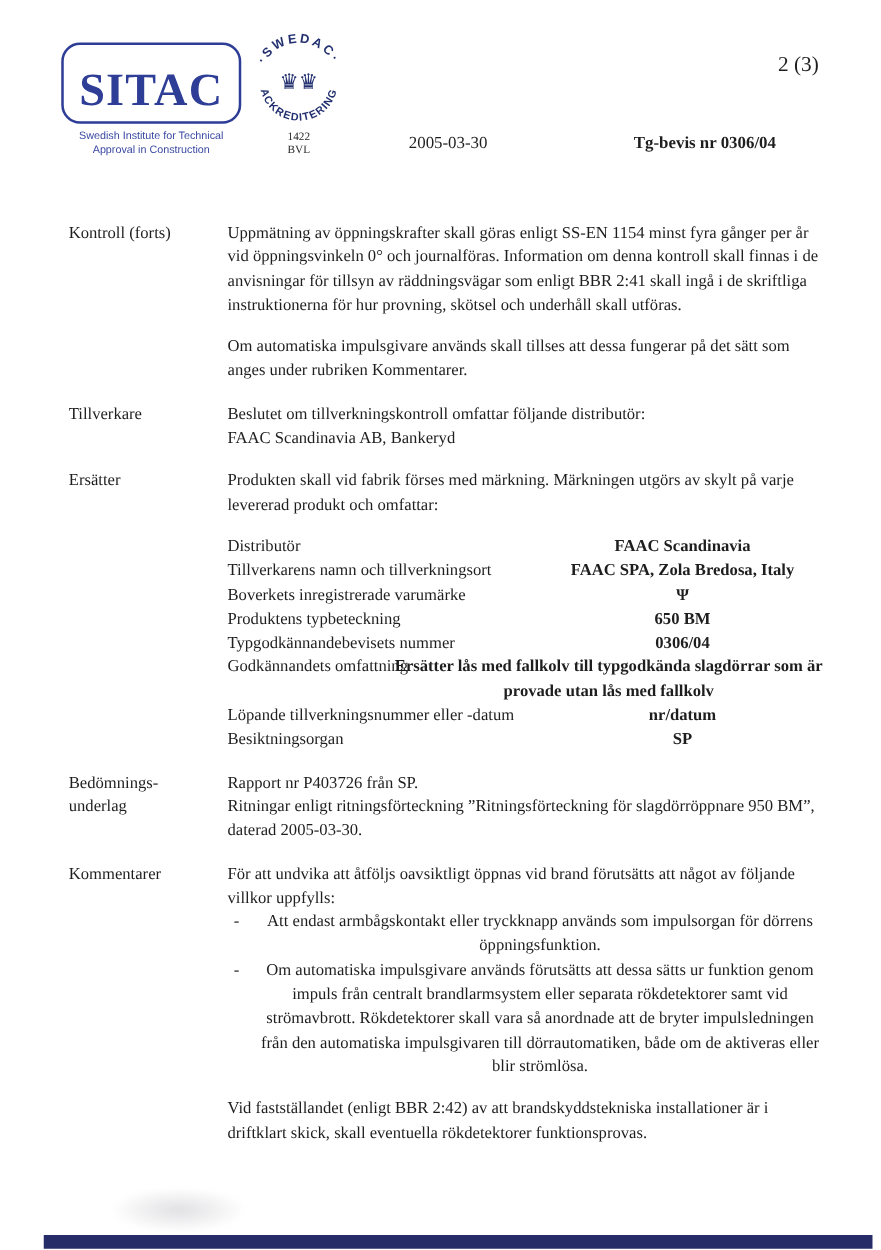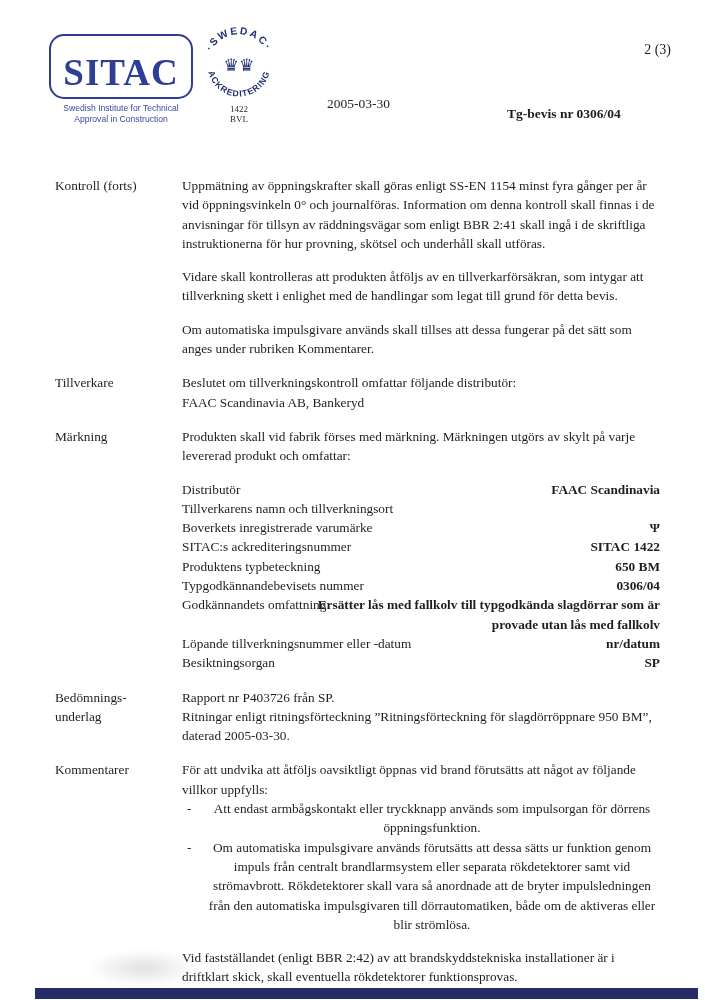--- a/index.html
+++ b/index.html
@@ -20,38 +20,38 @@
     letter-spacing:1px;font-family:"Liberation Serif",serif;
   }
   .sitac-sub{
     margin-top:4px;font-size:8.6px;line-height:10.5px;color:#3a49a2;
     font-family:"Liberation Sans",sans-serif;
   }
   .swedac{position:absolute;left:194px;top:26px;width:90px;text-align:center;}
   .swedac svg{display:block;margin:0 auto;}
   .swedac-num{font-size:9px;line-height:10px;color:#2b2b2b;margin-top:0px;}
   .swedac-code{font-size:9px;line-height:10px;color:#2b2b2b;}
-  .hdr-date{position:absolute;left:327px;top:96px;font-size:13.5px;}
+  .hdr-date{position:absolute;left:327px;top:106px;font-size:13.5px;}
   .hdr-tg{position:absolute;left:507px;top:106px;font-size:13.5px;font-weight:bold;}
-  .hdr-page{position:absolute;right:34px;top:42px;font-size:14px;}
+  .hdr-page{position:absolute;right:50px;top:42px;font-size:17px;}
   
   .main{
     position:absolute;left:55px;top:176px;width:605px;
     font-size:13.3px;line-height:19.3px;
   }
   .sect{display:flex;margin-bottom:15px;}
   .slabel{flex:0 0 127px;}
   .scontent{flex:1;}
   .para{margin:0 0 14px 0;}
   .para:last-child{margin-bottom:0;}
   
   .mtable{margin-top:14px;}
   .mrow{display:flex;}
   .mlabel{flex:0 0 250px;}
-  .mvalue{flex:1;text-align:right;font-weight:bold;}
+  .mvalue{flex:1;text-align:center;font-weight:bold;}
   .mrow.wide .mvalue{margin-left:-118px;}
   .tm-glyph{font-weight:bold;font-size:13px;}
   
   .bullet{display:flex;}
   .dash{flex:0 0 17px;padding-left:5px;}
   .btext{flex:1;text-align:center;}
   
   .bottom-bar{
     position:absolute;left:35px;right:7px;bottom:1px;height:11px;
     background:#262c68;
@@ -96,52 +96,48 @@
 <div class="hdr-date">2005-03-30</div>
 <div class="hdr-tg">Tg-bevis nr 0306/04</div>
 <div class="hdr-page">2 (3)</div>
 
 <div class="main">
 
   <div class="sect">
     <div class="slabel">Kontroll (forts)</div>
     <div class="scontent">
       <p class="para">Uppmätning av öppningskrafter skall göras enligt SS-EN 1154 minst fyra gånger per år vid öppningsvinkeln 0° och journalföras. Information om denna kontroll skall finnas i de anvisningar för tillsyn av räddningsvägar som enligt BBR 2:41 skall ingå i de skriftliga instruktionerna för hur provning, skötsel och underhåll skall utföras.</p>
-      <p class="para">Vidare skall kontrolleras att produkten åtföljs av en tillverkarförsäkran, som intygar att tillverkning skett i enlighet med de handlingar som legat till grund för detta bevis.</p>
       <p class="para">Om automatiska impulsgivare används skall tillses att dessa fungerar på det sätt som anges under rubriken Kommentarer.</p>
     </div>
   </div>
 
   <div class="sect">
     <div class="slabel">Tillverkare</div>
     <div class="scontent">
       <div>Beslutet om tillverkningskontroll omfattar följande distributör:</div>
       <div>FAAC Scandinavia AB, Bankeryd</div>
     </div>
   </div>
 
   <div class="sect">
-    <div class="slabel">Märkning</div>
+    <div class="slabel">Ersätter</div>
     <div class="scontent">
       <div>Produkten skall vid fabrik förses med märkning. Märkningen utgörs av skylt på varje levererad produkt och omfattar:</div>
       <div class="mtable">
         <div class="mrow">
           <div class="mlabel">Distributör</div>
           <div class="mvalue">FAAC Scandinavia</div>
         </div>
         <div class="mrow">
           <div class="mlabel">Tillverkarens namn och tillverkningsort</div>
+          <div class="mvalue">FAAC SPA, Zola Bredosa, Italy</div>
         </div>
         <div class="mrow">
           <div class="mlabel">Boverkets inregistrerade varumärke</div>
           <div class="mvalue tm-glyph">Ψ</div>
-        </div>
-        <div class="mrow">
-          <div class="mlabel">SITAC:s ackrediteringsnummer</div>
-          <div class="mvalue">SITAC 1422</div>
         </div>
         <div class="mrow">
           <div class="mlabel">Produktens typbeteckning</div>
           <div class="mvalue">650 BM</div>
         </div>
         <div class="mrow">
           <div class="mlabel">Typgodkännandebevisets nummer</div>
           <div class="mvalue">0306/04</div>
         </div>
         <div class="mrow wide">

